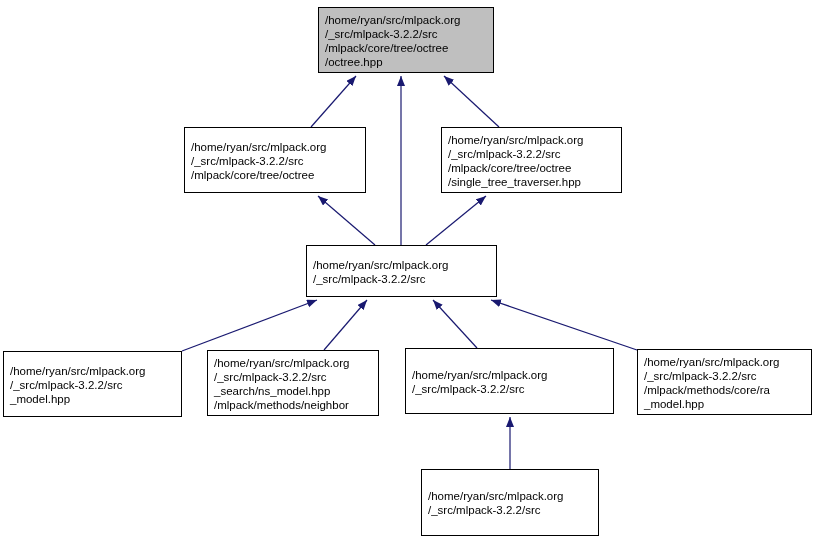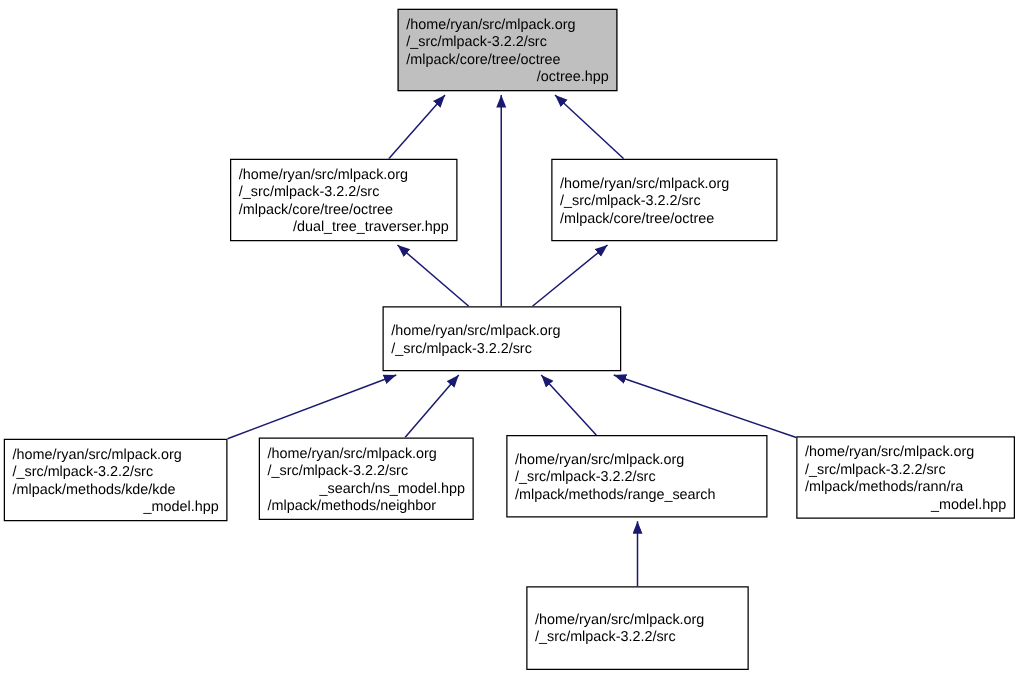--- a/index.html
+++ b/index.html
@@ -39,21 +39,21 @@
     font-size:11.5px;
     line-height:14px;
     padding:4px 6px 3px 6px;
     display:flex;
     flex-direction:column;
     justify-content:center;
     white-space:nowrap;
   }
   .node.hl{background:var(--highlight-fill);}
   .ln{text-align:left;}
-  .ln.ctr{text-align:right;}
+  .ln.ctr{text-align:left;}
 </style>
 </head>
 <body>
 
 <div class="canvas">
 
   <svg class="edges" width="819" height="541">
     <defs>
       <marker id="ah" markerWidth="11" markerHeight="9" refX="10" refY="4" orient="auto" markerUnits="userSpaceOnUse">
         <path class="ahp" d="M0,0 L10,4 L0,8 z"></path>
@@ -75,58 +75,56 @@
     <div class="ln">/home/ryan/src/mlpack.org</div>
     <div class="ln">/_src/mlpack-3.2.2/src</div>
     <div class="ln">/mlpack/core/tree/octree</div>
     <div class="ln ctr">/octree.hpp</div>
   </div>
 
   <div class="node" style="left:184px;top:127px;width:182px;height:66px;">
     <div class="ln">/home/ryan/src/mlpack.org</div>
     <div class="ln">/_src/mlpack-3.2.2/src</div>
     <div class="ln">/mlpack/core/tree/octree</div>
-    <div class="ln ctr">/dual_tree_traverser.hpp</div>
   </div>
 
   <div class="node" style="left:441px;top:127px;width:181px;height:66px;">
     <div class="ln">/home/ryan/src/mlpack.org</div>
     <div class="ln">/_src/mlpack-3.2.2/src</div>
     <div class="ln">/mlpack/core/tree/octree</div>
+    <div class="ln ctr">/single_tree_traverser.hpp</div>
   </div>
 
   <div class="node" style="left:306px;top:245px;width:191px;height:52px;">
     <div class="ln">/home/ryan/src/mlpack.org</div>
     <div class="ln">/_src/mlpack-3.2.2/src</div>
   </div>
 
   <div class="node" style="left:3px;top:351px;width:179px;height:66px;">
     <div class="ln">/home/ryan/src/mlpack.org</div>
     <div class="ln">/_src/mlpack-3.2.2/src</div>
-    <div class="ln">/mlpack/methods/kde/kde</div>
     <div class="ln ctr">_model.hpp</div>
   </div>
 
   <div class="node" style="left:207px;top:350px;width:172px;height:66px;">
     <div class="ln">/home/ryan/src/mlpack.org</div>
     <div class="ln">/_src/mlpack-3.2.2/src</div>
     <div class="ln ctr">_search/ns_model.hpp</div>
     <div class="ln">/mlpack/methods/neighbor</div>
   </div>
 
   <div class="node" style="left:405px;top:348px;width:209px;height:66px;">
     <div class="ln">/home/ryan/src/mlpack.org</div>
     <div class="ln">/_src/mlpack-3.2.2/src</div>
-    <div class="ln">/mlpack/methods/range_search</div>
   </div>
 
   <div class="node" style="left:637px;top:349px;width:175px;height:66px;">
     <div class="ln">/home/ryan/src/mlpack.org</div>
     <div class="ln">/_src/mlpack-3.2.2/src</div>
-    <div class="ln">/mlpack/methods/rann/ra</div>
+    <div class="ln">/mlpack/methods/core/ra</div>
     <div class="ln ctr">_model.hpp</div>
   </div>
 
   <div class="node" style="left:421px;top:469px;width:178px;height:67px;">
     <div class="ln">/home/ryan/src/mlpack.org</div>
     <div class="ln">/_src/mlpack-3.2.2/src</div>
   </div>
 
 </div>
 

